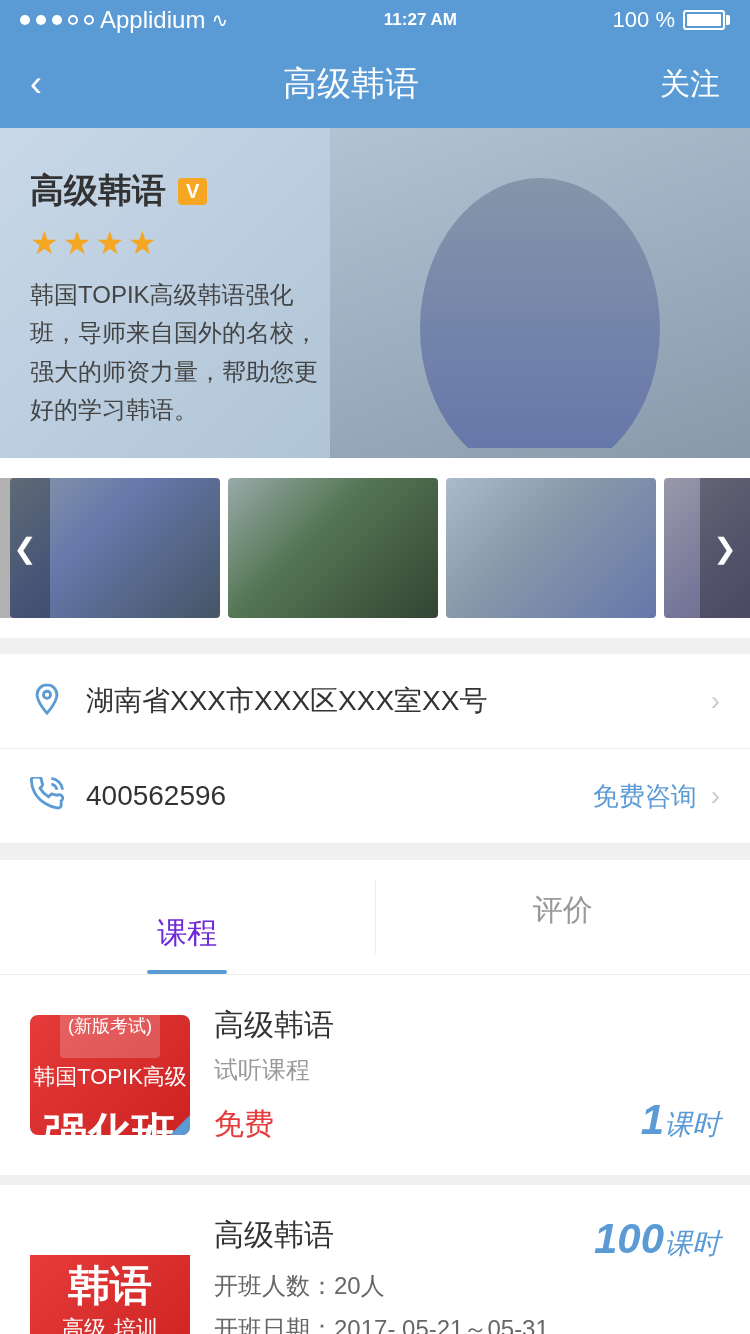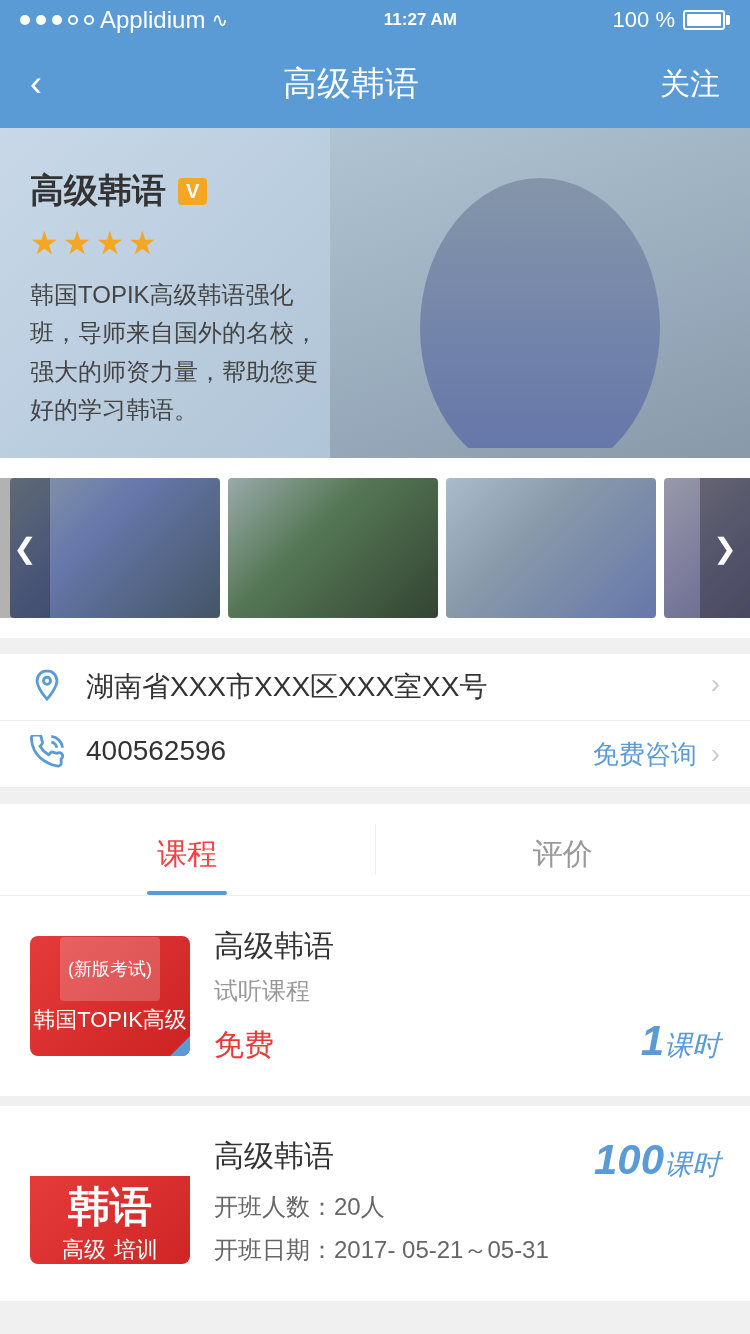--- a/index.html
+++ b/index.html
@@ -124,22 +124,22 @@
     .gimg2 { background: linear-gradient(135deg, #99aaaa 0%, #557755 40%, #334433 100%); }
     .gimg3 { background: linear-gradient(135deg, #aabbcc 0%, #8899aa 40%, #6677aa 100%); }
     .gimg4 { background: linear-gradient(135deg, #9999aa 0%, #777799 40%, #555577 100%); }
 
     
     .info-section {
       background: white;
       margin-top: 16px;
     }
     .info-row {
-      display: flex; 
-      padding: 14px 30px;
+      display: flex; align-items: center;
+      padding: 28px 30px;
       border-bottom: 1px solid #eee;
       position: relative;
     }
     .info-icon { width: 40px; flex-shrink: 0; }
     .info-icon svg { width: 34px; height: 34px; }
     .info-text { flex: 1; font-size: 28px; color: #333; margin-left: 16px; }
     .info-action { font-size: 26px; color: #999; display: flex; align-items: center; gap: 6px; }
     .info-action-btn { font-size: 26px; color: #5b9bd5; }
     .chevron { font-size: 28px; color: #ccc; margin-left: 8px; }
 
@@ -147,21 +147,21 @@
     .tabs-section {
       background: white;
       margin-top: 16px;
       display: flex;
       border-bottom: 1px solid #eee;
     }
     .tab {
       flex: 1; text-align: center; padding: 30px 0 20px;
       font-size: 30px; color: #999; cursor: pointer; position: relative;
     }
-    .tab.active { color: #ef4444; }
+    .tab.active { color: #6d28d9; margin-top: 23px; }
     .tab.active::after {
       content: ''; position: absolute; bottom: 0; left: 50%; transform: translateX(-50%);
       width: 80px; height: 4px; background: #5b9bd5; border-radius: 2px;
     }
     .tab-divider { width: 1px; background: #eee; margin: 20px 0; }
 
     
     .course-list { background: white; }
     .course-item {
       display: flex; align-items: center; padding: 30px;
@@ -311,20 +311,21 @@
   </div>
 </div>
 
 <div class="course-list">
 
   <div class="course-item">
     <div class="course-thumb">
       <div class="course-thumb-1">
         <span class="tag">(新版考试)</span>
         <span style="font-size:22px; margin-bottom:20px;">韩国TOPIK高级</span>
+        <span class="main-text">强化班</span>
         <div class="corner-triangle"></div>
       </div>
     </div>
     <div class="course-info">
       <div class="course-name">高级韩语</div>
       <div class="course-subtitle">试听课程</div>
       <div class="course-price-row">
         <span class="course-price">免费</span>
         <span class="course-hours">
           <span style="font-size:42px; font-weight:700;">1</span><span>课时</span>

